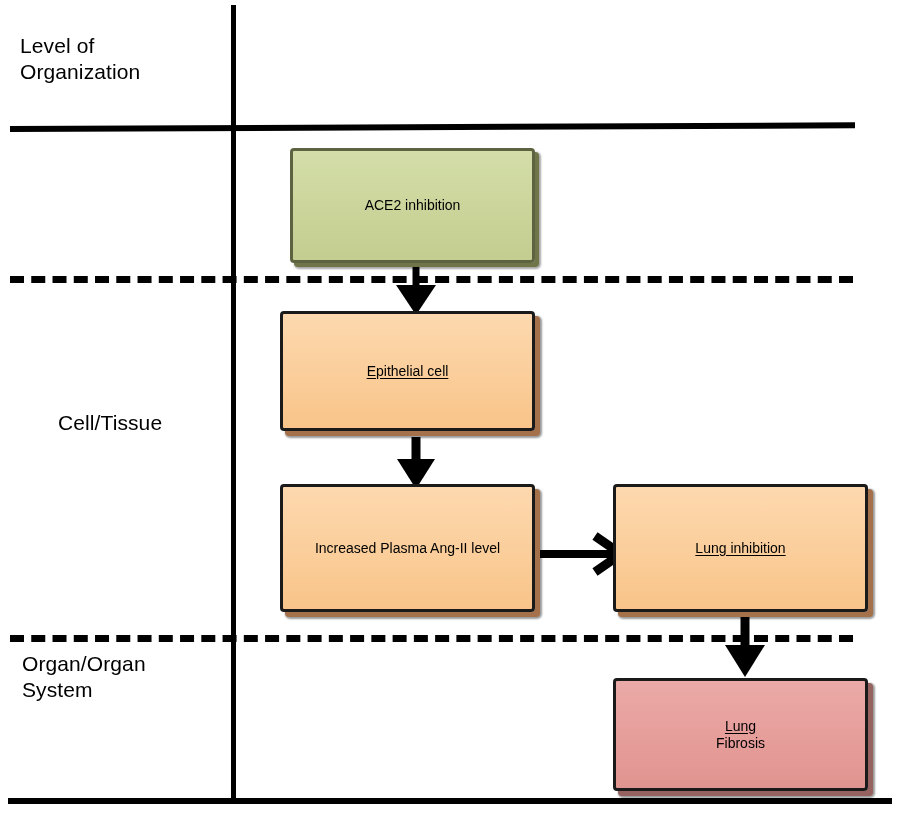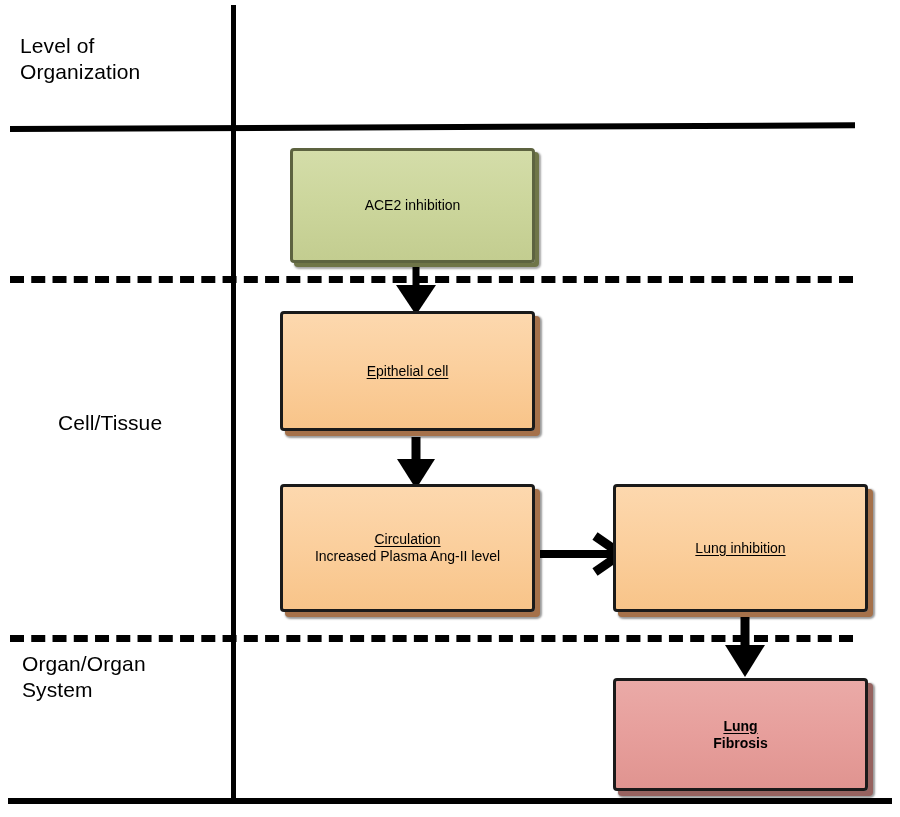--- a/index.html
+++ b/index.html
@@ -78,21 +78,20 @@
   }
   .node-orange {
     background: linear-gradient(180deg, #fdd8ae 0%, #fbcf9d 48%, #f8c489 100%);
     border: 3px solid #1a1a1a;
     box-shadow: 5px 5px 0 0 #a5714a, 6px 6px 2px 1px rgba(0,0,0,0.4);
   }
   .node-pink {
     background: linear-gradient(180deg, #eaaaa7 0%, #e79f9c 48%, #e09490 100%);
     border: 3px solid #1a1a1a;
     box-shadow: 5px 5px 0 0 #96625f, 6px 6px 2px 1px rgba(0,0,0,0.4);
-    font-weight: bold;
   }
 
   
   .connector {
     position: absolute;
   }
   .connector svg {
     display: block;
     overflow: visible;
   }
@@ -156,21 +155,20 @@
   </div>
 
   <div class="node node-orange" style="left:280px; top:311px; width:255px; height:120px;">
     <span class="node-text">
       <span class="title">Epithelial cell</span>
     </span>
   </div>
 
   <div class="node node-orange" style="left:280px; top:484px; width:255px; height:128px;">
     <span class="node-text">
-      <span class="title">Circulation</span>
       <span class="sub">Increased Plasma Ang-II level</span>
     </span>
   </div>
 
   <div class="node node-orange" style="left:613px; top:484px; width:255px; height:128px;">
     <span class="node-text">
       <span class="title">Lung inhibition</span>
     </span>
   </div>
 

